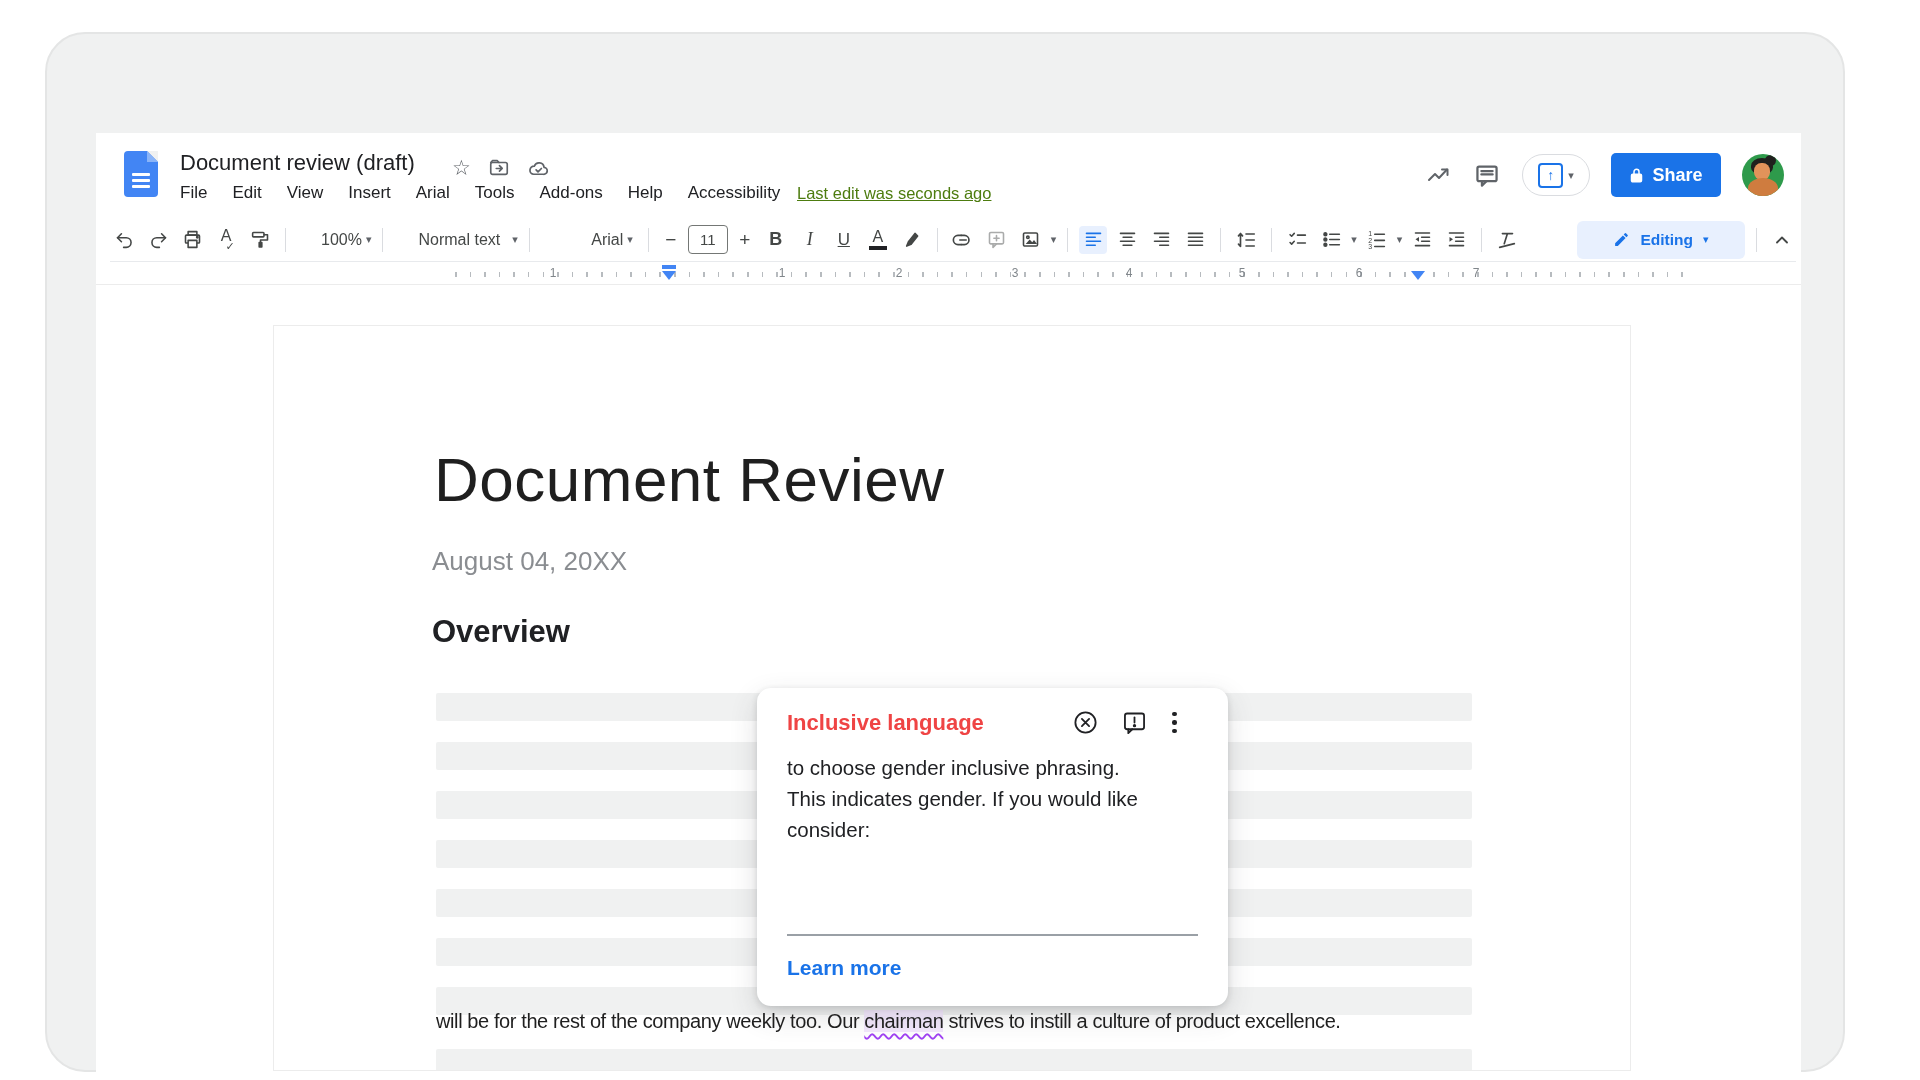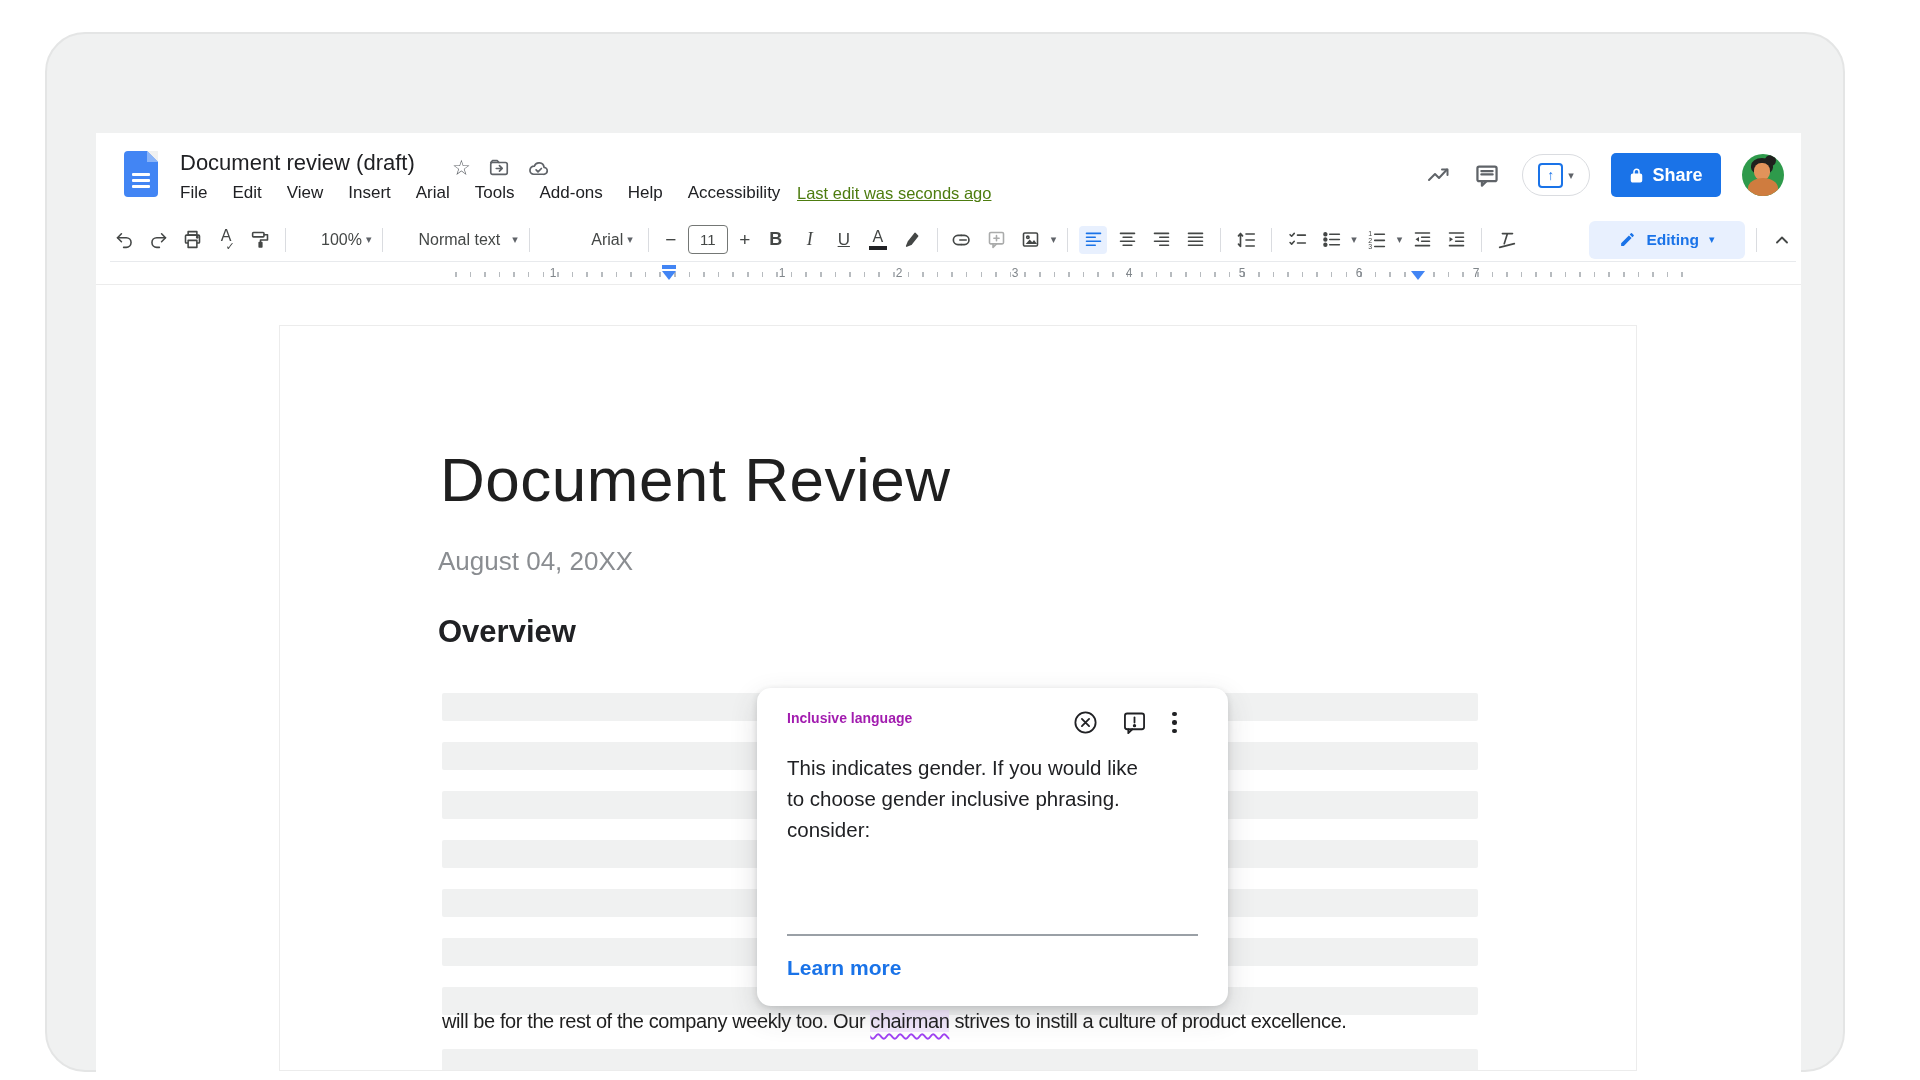--- a/index.html
+++ b/index.html
@@ -52,50 +52,50 @@
   .bold-b { font-weight:bold; font-size:18px; }
   .ital-i { font-style:italic; font-size:18px; font-family:"Liberation Serif",serif; }
   .und-u  { font-size:17px; text-decoration:underline; }
   .color-a { display:flex; flex-direction:column; align-items:center; line-height:1; }
   .color-a .a { font-size:16px; } .color-a .bar { width:18px; height:4px; background:#202124; margin-top:1px; }
   .fontsize-box { width:40px; height:29px; border:1.5px solid #747775; border-radius:4px; font-size:15px;
                   display:flex; align-items:center; justify-content:center; color:#444746; }
   .pm { font-size:19px; color:#444746; width:22px; text-align:center; }
   .active-align { background:#e8f0fe; }
   .active-align svg { stroke:#1a73e8; }
-  .editing-pill { margin-left:auto; width:156px; height:38px; background:#e8f0fe; border-radius:6px;
+  .editing-pill { margin-left:auto; width:168px; height:38px; background:#e8f0fe; border-radius:6px;
                   display:flex; align-items:center; justify-content:center; gap:10px; }
   .editing-pill .lbl { color:#1a73e8; font-size:15.5px; font-weight:bold; }
   .editing-pill .caret { color:#1a73e8; }
 
   
   .ruler { left:96px; top:263px; width:1705px; height:22px; background:#fff; border-bottom:1px solid #ececec; }
   .ticks { position:absolute; left:359px; top:9px; width:1235px; height:5px;
            background:repeating-linear-gradient(90deg,#b7bbbf 0 1.5px,transparent 1.5px 14.6px); }
   .rnum { position:absolute; top:3px; font-size:12px; color:#80868b; transform:translateX(-50%); }
   .marker-tri { position:absolute; top:8px; width:0; height:0; transform:translateX(-50%);
                 border-left:7px solid transparent; border-right:7px solid transparent; border-top:9px solid #4285f4; }
   .marker-bar { position:absolute; top:2px; width:14px; height:4px; background:#4285f4; transform:translateX(-50%); }
 
   
-  .paper { left:279px; top:325px; width:1358px; height:746px; background:#fff; border:1px solid #ececec;
+  .paper { left:273px; top:325px; width:1358px; height:746px; background:#fff; border:1px solid #ececec;
            overflow:hidden; }
   .doc-h1 { position:absolute; left:160px; top:118px; font-size:62px; color:#1f1f1f; letter-spacing:.5px; }
   .doc-date { position:absolute; left:158px; top:220px; font-size:26px; color:#8a8d91; }
   .doc-h2 { position:absolute; left:158px; top:288px; font-size:31px; font-weight:bold; color:#202124; }
   .phbar { position:absolute; left:162px; width:1036px; height:28px; background:#f0f1f1; border-radius:2px; }
   .doc-par { position:absolute; left:162px; top:684px; font-size:20px; letter-spacing:-0.4px; color:#1f1f1f;
              white-space:nowrap; }
   .flag-word { background:#f3e8fd; text-decoration:underline wavy #a142f4; text-decoration-thickness:2px;
                text-underline-offset:5px; }
 
   
   .popup { left:757px; top:688px; width:471px; height:318px; background:#fff; border-radius:14px;
            box-shadow:0 2px 6px rgba(60,64,67,.18), 0 10px 28px rgba(60,64,67,.16); }
-  .popup-title { position:absolute; left:30px; top:22px; font-size:14px; font-weight:bold; color:#a21caf; }
+  .popup-title { position:absolute; left:30px; top:22px; font-size:22px; font-weight:bold; color:#ef4444; }
   .popup-icons { position:absolute; left:315px; top:21px; display:flex; gap:22px; align-items:center; }
   .kebab { display:flex; flex-direction:column; gap:4px; padding:2px; }
   .kebab i { width:4.5px; height:4.5px; border-radius:50%; background:#202124; }
   .popup-body { position:absolute; left:30px; top:64px; font-size:20.5px; line-height:31px; color:#202124; }
   .sugg-row { position:absolute; left:30px; top:170px; display:flex; gap:14px; }
   .sugg-btn { height:45px; padding:0 34px; border:1px solid #dadce0; border-radius:23px; background:#fff;
               color:#1a73e8; font-size:20px; font-weight:bold; font-family:inherit;
               display:flex; align-items:center; }
   .popup-div { position:absolute; left:30px; top:246px; width:411px; height:2px; background:#9aa0a6; }
   .learn-more { position:absolute; left:30px; top:268px; font-size:21px; font-weight:bold; color:#1a73e8; }
@@ -387,19 +387,19 @@
         <circle cx="12" cy="14.8" r="0.7" style="fill:#202124"></circle>
         <path d="M6.5 18v3.5L10 18"></path>
     </svg>
     <span class="kebab">
         <i></i>
         <i></i>
         <i></i>
       </span>
   </div>
   <div class="popup-body">
+    <div>to choose gender inclusive phrasing.</div>
     <div>This indicates gender. If you would like</div>
-    <div>to choose gender inclusive phrasing.</div>
     <div>consider:</div>
   </div>
   <div class="popup-div"></div>
   <div class="learn-more">Learn more</div>
 </div>
 
 </body></html>

